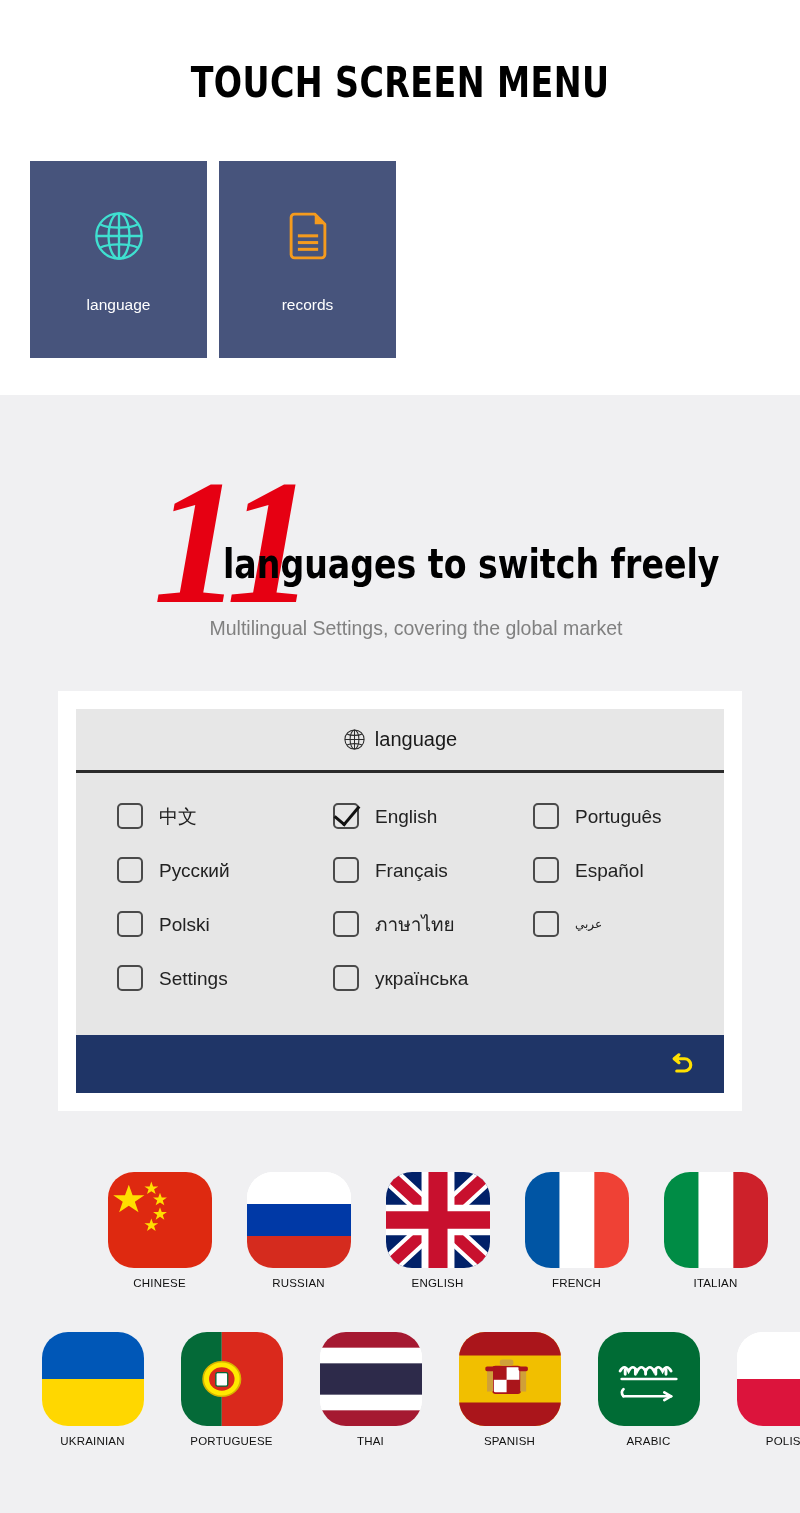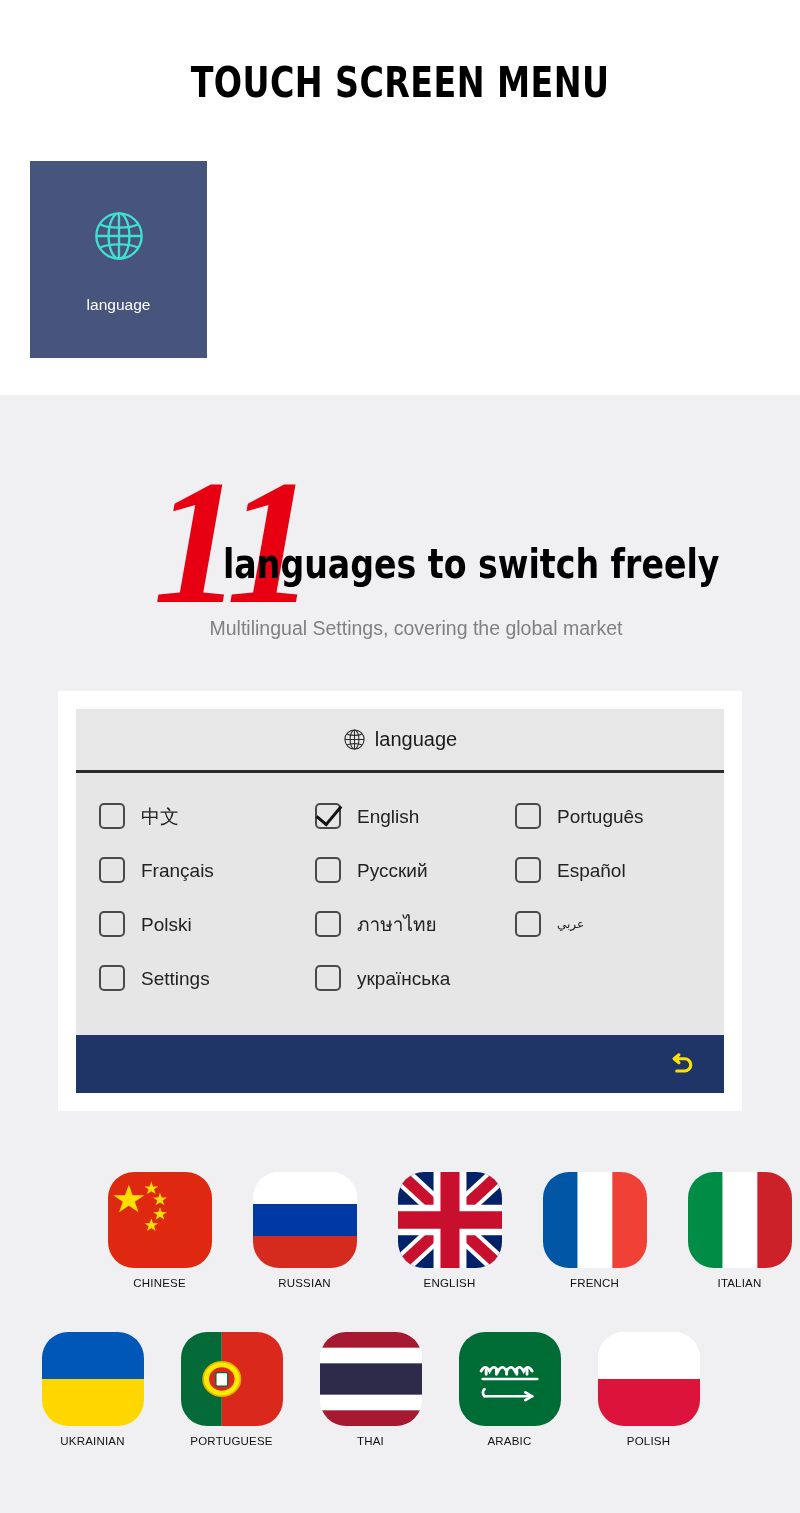--- a/index.html
+++ b/index.html
@@ -103,21 +103,21 @@
     display: flex; align-items: center; justify-content: center;
     gap: 9px;
     border-bottom: 3px solid #2b2b2b;
     background: #e7e7e7;
   }
   .dlg-header .globe-sm { width: 23px; height: 23px; display:block; }
   .dlg-title { font-size: 20px; color: #1a1a1a; }
 
   .lang-grid {
     flex: 1;
-    padding: 16px 34px 0 23px;
+    padding: 16px 34px 0 41px;
     display: grid;
     grid-template-columns: 216px 200px 1fr;
     grid-auto-rows: 54px;
     align-items: center;
   }
   .lang-item { display: flex; align-items: center; gap: 16px; }
   .cbox {
     width: 26px; height: 26px; border: 2.2px solid #4a4a4a;
     border-radius: 5px; background: #e6e6e6;
     position: relative; flex: 0 0 auto;
@@ -137,21 +137,21 @@
     height: 58px; background: #1f3567;
     display: flex; align-items: center; justify-content: flex-end;
     padding-right: 28px;
   }
   .back-icon { width: 28px; height: 28px; display: block; }
 
   
   .flag-row {
     position: absolute; display: flex; align-items: flex-start;
   }
-  .flag-row.r1 { left: 98px; top: 1172px; gap: 22px; }
+  .flag-row.r1 { left: 98px; top: 1172px; gap: 16px; }
   .flag-row.r2 { left: 33px; top: 1332px; gap: 20px; }
 
   .flag-cell { width: 123px; display: flex; flex-direction: column; align-items: center; }
   .flag-cell.r2c { width: 119px; }
   .flag-box {
     width: 104px; height: 96px;
     border-radius: 26px;
     overflow: hidden; position: relative;
     background: #fff;
   }
@@ -182,20 +182,32 @@
             <line x1="32" y1="7" x2="32" y2="57"></line>
             <path d="M11 19 C 20 24, 44 24, 53 19"></path>
             <path d="M11 45 C 20 40, 44 40, 53 45"></path>
           </svg>
         </div>
         <div class="tile-label">language</div>
       </div>
 
 
 
+      <div class="tile">
+        <div class="tile-icon">
+          <svg viewBox="0 0 64 64" width="54" height="58">
+            <path fill="none" stroke="#f59b1e" stroke-width="3.4" stroke-linejoin="round" d="M12 10 a4 4 0 0 1 4-4 h24 l12 12 v36 a4 4 0 0 1-4 4 H16 a4 4 0 0 1-4-4 Z"></path>
+            <path fill="#f59b1e" d="M40 6 l12 12 h-12 Z"></path>
+            <rect x="20" y="30" width="24" height="3.6" fill="#f59b1e"></rect>
+            <rect x="20" y="38" width="24" height="3.6" fill="#f59b1e"></rect>
+            <rect x="20" y="46" width="24" height="3.6" fill="#f59b1e"></rect>
+          </svg>
+        </div>
+        <div class="tile-label">records</div>
+      </div>
 
     </div>
   </div>
 
   <div class="sec-mid">
     <div class="headline-wrap">
       <div class="big-num">11</div>
       <div class="head-line2">languages to switch  freely</div>
     </div>
     <div class="sub-line">Multilingual Settings, covering the global market</div>
@@ -227,25 +239,25 @@
           <span class="cbox checked"></span>
           <span class="lang-text">English</span>
         </div>
         <div class="lang-item">
           <span class="cbox"></span>
           <span class="lang-text">Português</span>
         </div>
 
         <div class="lang-item">
           <span class="cbox"></span>
+          <span class="lang-text">Русский</span>
+        </div>
+        <div class="lang-item">
+          <span class="cbox"></span>
           <span class="lang-text">Français</span>
-        </div>
-        <div class="lang-item">
-          <span class="cbox"></span>
-          <span class="lang-text">Русский</span>
         </div>
         <div class="lang-item">
           <span class="cbox"></span>
           <span class="lang-text">Español</span>
         </div>
 
         <div class="lang-item">
           <span class="cbox"></span>
           <span class="lang-text">Polski</span>
         </div>
@@ -377,20 +389,40 @@
         <svg viewBox="0 0 60 60" preserveAspectRatio="none">
           <rect width="60" height="60" fill="#ffffff"></rect>
           <rect width="60" height="10" fill="#a51931"></rect>
           <rect y="50" width="60" height="10" fill="#a51931"></rect>
           <rect y="20" width="60" height="20" fill="#2d2a4a"></rect>
         </svg>
       </div>
       <div class="flag-label">THAI</div>
     </div>
 
+    <div class="flag-cell r2c">
+      <div class="flag-box">
+        <svg viewBox="0 0 60 60" preserveAspectRatio="none">
+          <rect width="60" height="60" fill="#f1bf00"></rect>
+          <rect width="60" height="15" fill="#aa151b"></rect>
+          <rect y="45" width="60" height="15" fill="#aa151b"></rect>
+          <g>
+            <rect x="20" y="22" width="16" height="17" rx="1.5" fill="#fff" stroke="#aa151b" stroke-width="1"></rect>
+            <rect x="20" y="22" width="8" height="8.5" fill="#aa151b"></rect>
+            <rect x="28" y="30.5" width="8" height="8.5" fill="#aa151b"></rect>
+            <rect x="16.5" y="24" width="3.5" height="14" fill="#cfa03a"></rect>
+            <rect x="36" y="24" width="3.5" height="14" fill="#cfa03a"></rect>
+            <rect x="15.5" y="22" width="5.5" height="3" rx="1" fill="#aa151b"></rect>
+            <rect x="35" y="22" width="5.5" height="3" rx="1" fill="#aa151b"></rect>
+            <rect x="24" y="17.5" width="8" height="4" rx="1.5" fill="#cfa03a"></rect>
+          </g>
+        </svg>
+      </div>
+      <div class="flag-label">SPANISH</div>
+    </div>
 
     <div class="flag-cell r2c">
       <div class="flag-box">
         <svg viewBox="0 0 60 60" preserveAspectRatio="none">
           <rect width="60" height="60" fill="#006c35"></rect>
           <g fill="none" stroke="#ffffff" stroke-width="1.7" stroke-linecap="round">
             <path d="M13 25 q2.5 -5 5 0 q2.5 -5 5 0 q2.5 -5 5 0 q2.5 -5 5 0 q2.5 -5 5 0 q2.5 -5 5 0"></path>
             <path d="M14 30 h32"></path>
             <path d="M16 27 v-3 M22 27 v-3 M28 27 v-3 M34 27 v-3 M40 27 v-3"></path>
           </g>

